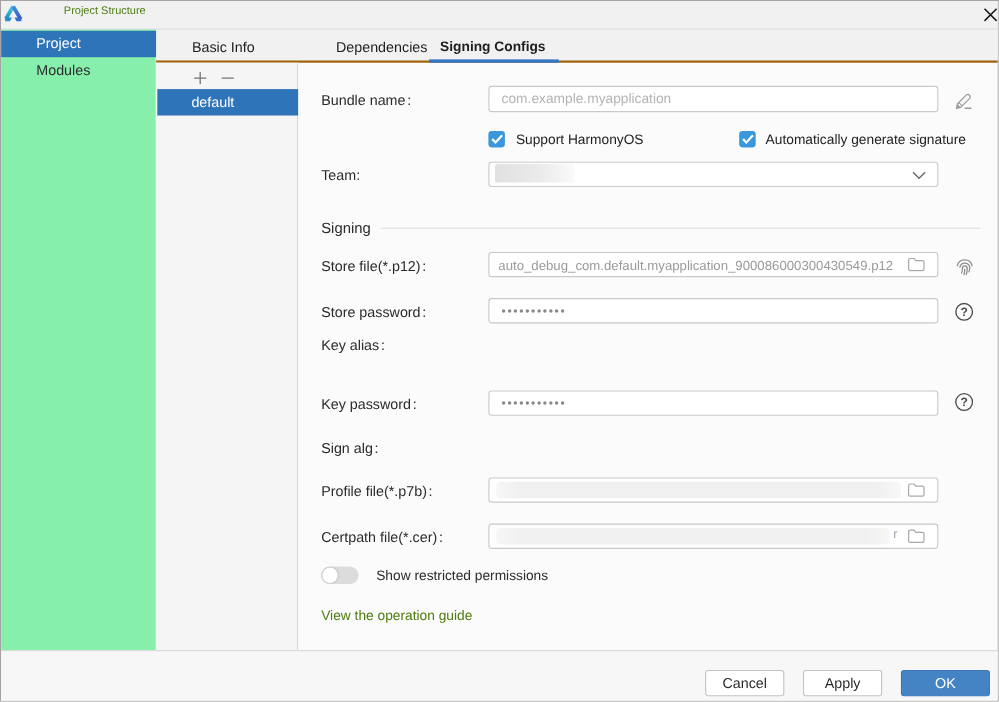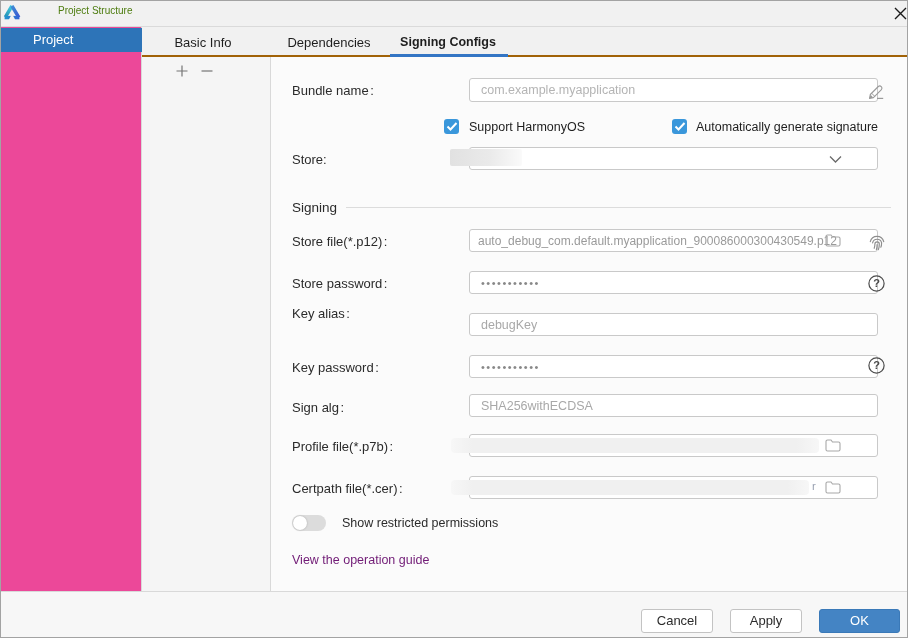--- a/index.html
+++ b/index.html
@@ -5,33 +5,33 @@
 * { margin:0; padding:0; box-sizing:border-box; }
 html,body { width:908px; height:638px; }
 body { font-family:"Liberation Sans", sans-serif; position:relative; background:#fff; }
 .dlg { position:absolute; left:0; top:0; width:908px; height:638px; border:1px solid #a3a3a3; background:#fbfbfb; overflow:hidden; }
 .abs { position:absolute; }
 
 .title { left:0; top:0; width:906px; height:26px; background:#f1f1f1; border-bottom:1px solid #dadada; }
 .title-text { left:25px; top:4px; font-size:10px; color:#4d7c0f;margin-left:32px; }
 i { font-style:normal; margin-left:1.5px; }
 
-.sidebar { left:0; top:26px; width:141px; height:564px; background:#ec4899; border-right:1px solid #d9d9d9; }
+.sidebar { left:0; top:26px; width:141px; height:564px; background:#86efac; border-right:1px solid #d9d9d9; }
 .side-item { position:absolute; left:0; width:141px; height:24px; line-height:24px; padding-left:32px; font-size:13px; color:#2b2b2b; }
 .side-sel { background:#2d74b8; color:#fff; }
 
 .tabbar { left:141px; top:26px; width:766px; height:30px; background:#f1f1f1; border-bottom:2px solid #a16207; }
 .tab { position:absolute; top:8px; transform:translateX(-50%); font-size:13px; color:#1e1e1e; }
 .tab-underline { position:absolute; left:248px; top:27px; height:3px; background:#3375c4; }
 
 .col2 { left:141px; top:56px; width:129px; height:534px; background:#f5f5f5; border-right:1px solid #d9d9d9; }
 .defrow { position:absolute; left:1px; top:24px; width:128px; height:24px; background:#2d74b8; color:#fff; font-size:13px; line-height:24px; padding-left:31px; }
 
 .label { position:absolute; left:291px; font-size:13px; color:#2b2b2b; }
-.inp { position:absolute; left:443px; width:409px; background:#fff; border:1px solid #c9c9c9; border-radius:3px; font-size:12.5px; color:#9a9a9a; padding-left:11px; display:flex; align-items:center;margin-left:25px; }
+.inp { position:absolute; left:443px; width:409px; background:#fff; border:1px solid #c9c9c9; border-radius:3px; font-size:12.5px; color:#9a9a9a; padding-left:11px; display:flex; align-items:center; }
 .h24 { height:24px; }
 .h23 { height:23px; }
 .icon-right { position:absolute; left:867px; }
 .cb { position:absolute; width:15px; height:15px; background:#3a97db; border-radius:3px; }
 .cb svg { position:absolute; left:1.5px; top:2px; }
 .cbl { position:absolute; font-size:12.5px; color:#1e1e1e; }
 .blob { position:absolute; background:#e9e9e9; border-radius:2px; }
 
 .footer { left:0; top:590px; width:906px; height:46px; background:#f7f7f7; border-top:1px solid #d9d9d9; }
 .btn { position:absolute; top:16.5px; height:24px; background:#fff; border:1px solid #c3c3c3; border-radius:3px; font-size:13px; color:#2b2b2b; text-align:center; line-height:22px; }
@@ -62,34 +62,36 @@
     <path d="M1.6 14.6 L16.4 14.6" fill="none" stroke="url(#lgB)" stroke-width="3.4"></path>
     <path d="M5.7 17 L9 10.4 L12.3 17 Z" fill="#f1f1f1"></path>
   </svg>
   <div class="abs title-text">Project Structure</div>
   <svg class="abs" style="left:893px;top:6px" width="13" height="13" viewBox="0 0 13 13">
     <path d="M1 1 L12 12 M12 1 L1 12" stroke="#1a1a1a" stroke-width="1.4"></path>
   </svg>
 
   <div class="abs sidebar">
     <div class="side-item side-sel" style="top:1px">Project</div>
+    <div class="side-item" style="top:25px">Modules</div>
   </div>
 
   <div class="abs tabbar">
     <span class="tab" style="left:61px">Basic Info</span>
-    <span class="tab" style="left:187px">Dependencies</span>
+    <span class="tab" style="left:205px">Dependencies</span>
     <span class="tab" style="left:306px;font-weight:bold;font-size:12.5px">Signing Configs</span>
     <div class="tab-underline" style="width:118px"></div>
   </div>
 
   <div class="abs col2">
     <svg class="abs" style="left:34px;top:8px" width="44" height="12" viewBox="0 0 44 12">
       <path d="M6 0.5 V11.5 M0.5 6 H11.5" stroke="#757575" stroke-width="1.2"></path>
       <path d="M25.5 6 H36.5" stroke="#757575" stroke-width="1.2"></path>
     </svg>
+    <div class="defrow">default</div>
   </div>
 
   <div class="label" style="top:82px">Bundle name<i>:</i></div>
   <div class="inp h24" style="top:77px;color:#b4b4b4">com.example.myapplication</div>
   <svg class="icon-right" style="left:866px;top:82px" width="18" height="18" viewBox="0 0 18 18">
     <path d="M3.3 11.5 L11.3 3.5 a2.2 2.2 0 0 1 3.1 3.1 L6.4 14.6 L2.5 15.5 Z" fill="none" stroke="#9a9a9a" stroke-width="1.1" stroke-linejoin="round"></path>
     <path d="M2.5 15.5 L3.5 11.7 L6.2 14.4 Z" fill="#9a9a9a"></path>
     <path d="M4.6 10.2 L7.7 13.3" stroke="#9a9a9a" stroke-width="1"></path>
     <path d="M10 15.4 L16.2 15.4" stroke="#9a9a9a" stroke-width="1.2"></path>
   </svg>
@@ -100,21 +102,21 @@
       </svg>
     </div>
   <div class="cbl" style="left:468px;top:119px">Support HarmonyOS</div>
   <div class="cb" style="left:671px;top:118px">
       <svg width="12" height="11" viewBox="0 0 12 11">
         <path d="M1.5 5.5 L4.5 8.5 L10.5 2" fill="none" stroke="#fff" stroke-width="2"></path>
       </svg>
     </div>
   <div class="cbl" style="left:695px;top:119px">Automatically generate signature</div>
 
-  <div class="label" style="top:151px">Store:</div>
+  <div class="label" style="top:151px">Team:</div>
   <div class="inp h23" style="top:146px"></div>
   <div class="blob" style="left:449px;top:148px;width:72px;height:17px;background:linear-gradient(90deg,#e1e1e1,#eaeaea 55%,#fafafa)"></div>
   <svg class="abs" style="left:828px;top:154px" width="13" height="9" viewBox="0 0 13 9">
     <path d="M1 1.5 L6.5 7 L12 1.5" fill="none" stroke="#6a6a6a" stroke-width="1.25"></path>
   </svg>
 
   <div class="label" style="top:199px;font-size:13.5px">Signing</div>
   <div class="abs" style="left:345px;top:206px;width:545px;height:1px;background:#dcdcdc"></div>
 
   <div class="label" style="top:233px">Store file(*.p12)<i>:</i></div>
@@ -132,51 +134,49 @@
   </svg>
 
   <div class="label" style="top:275px">Store password<i>:</i></div>
   <div class="inp h23" style="top:270px;font-size:11px;letter-spacing:1.5px;color:#888">•••••••••••</div>
   <svg class="icon-right" style="top:274px" width="17" height="17" viewBox="0 0 17 17">
     <circle cx="8.5" cy="8.5" r="7.6" fill="none" stroke="#4a4a4a" stroke-width="1.2"></circle>
     <text x="8.5" y="12.3" font-size="11" font-weight="bold" fill="#4a4a4a" text-anchor="middle" font-family="Liberation Sans">?</text>
   </svg>
 
   <div class="label" style="top:305px">Key alias<i>:</i></div>
-  <div class="inp h23" style="top:312px;color:#a8a8a8">debugKey</div>
 
   <div class="label" style="top:359px">Key password<i>:</i></div>
   <div class="inp h23" style="top:354px;font-size:11px;letter-spacing:1.5px;color:#888">•••••••••••</div>
   <svg class="icon-right" style="top:356px" width="17" height="17" viewBox="0 0 17 17">
     <circle cx="8.5" cy="8.5" r="7.6" fill="none" stroke="#4a4a4a" stroke-width="1.2"></circle>
     <text x="8.5" y="12.3" font-size="11" font-weight="bold" fill="#4a4a4a" text-anchor="middle" font-family="Liberation Sans">?</text>
   </svg>
 
   <div class="label" style="top:399px">Sign alg<i>:</i></div>
-  <div class="inp h23" style="top:393px;color:#a8a8a8">SHA256withECDSA</div>
 
   <div class="label" style="top:438px">Profile file(*.p7b)<i>:</i></div>
   <div class="inp h23" style="top:433px"></div>
   <div class="blob" style="left:450px;top:437px;width:368px;height:15px;background:linear-gradient(90deg,#f7f7f7,#f0f0f0 6%,#f0f0f0 94%,#f7f7f7);border-radius:4px"></div>
   <svg class="abs" style="left:824px;top:438px" width="16" height="13" viewBox="0 0 16 13">
     <path d="M1 2.5 a1.5 1.5 0 0 1 1.5 -1.5 h3.5 l1.5 2 h6 a1.5 1.5 0 0 1 1.5 1.5 v6 a1.5 1.5 0 0 1 -1.5 1.5 h-11 a1.5 1.5 0 0 1 -1.5 -1.5 Z" fill="none" stroke="#a8a8a8" stroke-width="1.1"></path>
   </svg>
 
   <div class="label" style="top:480px">Certpath file(*.cer)<i>:</i></div>
   <div class="inp h23" style="top:475px"></div>
   <div class="blob" style="left:450px;top:479px;width:358px;height:15px;background:linear-gradient(90deg,#f7f7f7,#f0f0f0 6%,#f0f0f0 94%,#f7f7f7);border-radius:4px"></div>
   <div class="abs" style="left:811px;top:479px;font-size:11.5px;color:#9aa2b2">r</div>
   <svg class="abs" style="left:824px;top:480px" width="16" height="13" viewBox="0 0 16 13">
     <path d="M1 2.5 a1.5 1.5 0 0 1 1.5 -1.5 h3.5 l1.5 2 h6 a1.5 1.5 0 0 1 1.5 1.5 v6 a1.5 1.5 0 0 1 -1.5 1.5 h-11 a1.5 1.5 0 0 1 -1.5 -1.5 Z" fill="none" stroke="#a8a8a8" stroke-width="1.1"></path>
   </svg>
 
   <div class="abs" style="left:291px;top:514px;width:34px;height:16px;border-radius:8px;background:#dcdcdc"></div>
   <div class="abs" style="left:292px;top:515px;width:14px;height:14px;border-radius:50%;background:#fff;box-shadow:0 0 2px rgba(0,0,0,0.25)"></div>
   <div class="label" style="left:341px;top:515px;font-size:12.5px">Show restricted permissions</div>
 
-  <div class="abs" style="left:291px;top:552px;font-size:12.5px;color:#701a75">View the operation guide</div>
+  <div class="abs" style="left:291px;top:552px;font-size:12.5px;color:#4d7c0f">View the operation guide</div>
 
   <div class="abs footer">
     <div class="btn" style="left:640px;width:72px">Cancel</div>
     <div class="btn" style="left:729px;width:72px">Apply</div>
     <div class="btn btn-ok" style="left:818px;width:81px">OK</div>
   </div>
 </div>
 
 </body></html>

